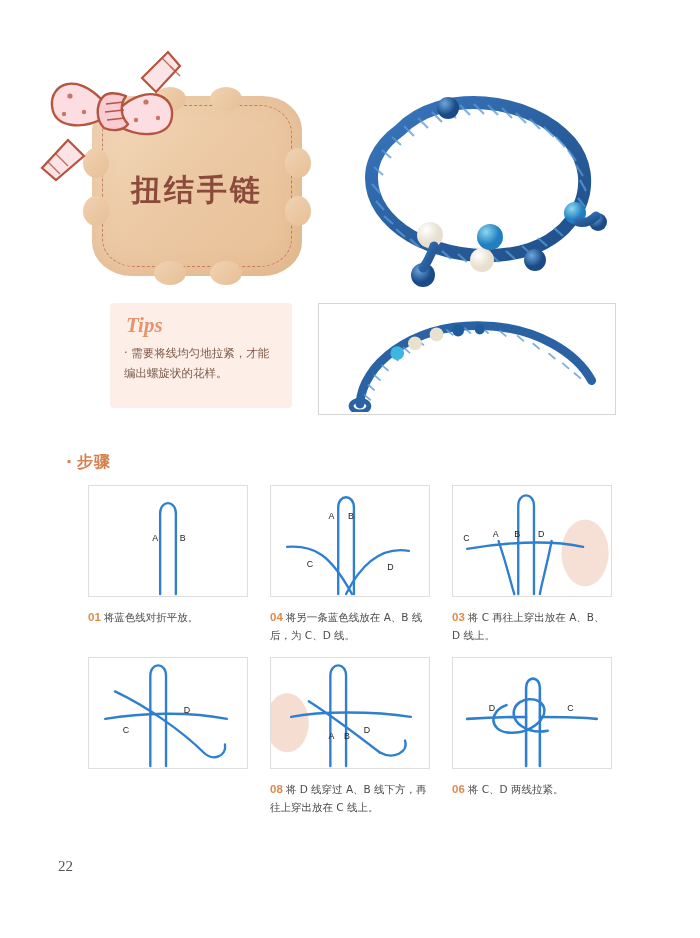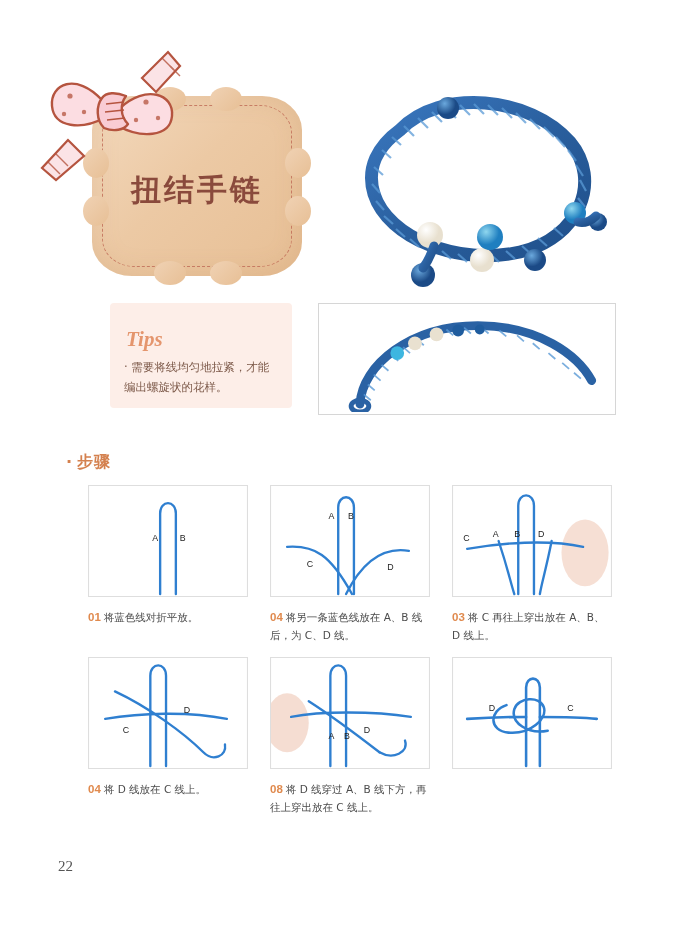--- a/index.html
+++ b/index.html
@@ -106,21 +106,21 @@
 
   
   .tips {
     position: absolute;
     left: 110px;
     top: 303px;
     width: 182px;
     height: 105px;
     background: #fdeee8;
     border-radius: 4px;
-    padding: 24px 14px;
+    padding: 10px 14px;
     box-sizing: border-box;
   }
   .tips-title {
     color: #e4956d;
     font-size: 21px;
     font-style: italic;
     font-family: "Liberation Serif", serif;
     font-weight: bold;
     margin: 0 0 6px 2px;
   }
@@ -445,23 +445,20 @@
             <rect width="160" height="112" fill="#ffffff"></rect>
             <g fill="none" stroke="#2f7fd0" stroke-width="2.4" stroke-linecap="round">
               <path d="M62 110 L62 18 C62 4 78 4 78 18 L78 110"></path>
               <path d="M16 62 C52 56 100 54 140 62"></path>
               <path d="M26 34 C60 50 96 76 116 96 C126 106 140 100 138 88"></path>
             </g>
             <text x="96" y="56" font-size="9" fill="#222" font-family="Liberation Sans, sans-serif">D</text>
             <text x="34" y="76" font-size="9" fill="#222" font-family="Liberation Sans, sans-serif">C</text>
           </svg>
         </div>
-        <div class="step-cap">
-          <span class="step-num">04</span><span>将 D 线放在 C 线上。</span>
-        </div>
       </div>
 
       <div class="step">
         <div class="step-img">
           <svg viewBox="0 0 160 112" width="158" height="110">
             <rect width="160" height="112" fill="#ffffff"></rect>
             <ellipse cx="16" cy="66" rx="22" ry="30" fill="#f4d9cd" opacity="0.9"></ellipse>
             <g fill="none" stroke="#2f7fd0" stroke-width="2.4" stroke-linecap="round">
               <path d="M60 110 L60 18 C60 4 76 4 76 18 L76 110"></path>
               <path d="M20 60 C50 54 104 54 142 60"></path>
@@ -485,20 +482,23 @@
             <g fill="none" stroke="#2f7fd0" stroke-width="2.6" stroke-linecap="round">
               <path d="M74 110 L74 30 C74 18 88 18 88 30 L88 110"></path>
               <path d="M14 62 C44 60 62 60 74 60"></path>
               <path d="M88 60 C104 60 128 60 146 62"></path>
               <path d="M54 48 C36 54 36 74 56 76 C78 78 96 62 92 50 C88 38 66 40 62 52 C58 66 76 78 96 74"></path>
             </g>
             <text x="36" y="54" font-size="9" fill="#222" font-family="Liberation Sans, sans-serif">D</text>
             <text x="116" y="54" font-size="9" fill="#222" font-family="Liberation Sans, sans-serif">C</text>
           </svg>
         </div>
+        <div class="step-cap">
+          <span class="step-num">06</span><span>将 C、D 两线拉紧。</span>
+        </div>
       </div>
 
     </div>
   </div>
 
   <div class="page-num">22</div>
 
 </div>
 
 </body></html>

